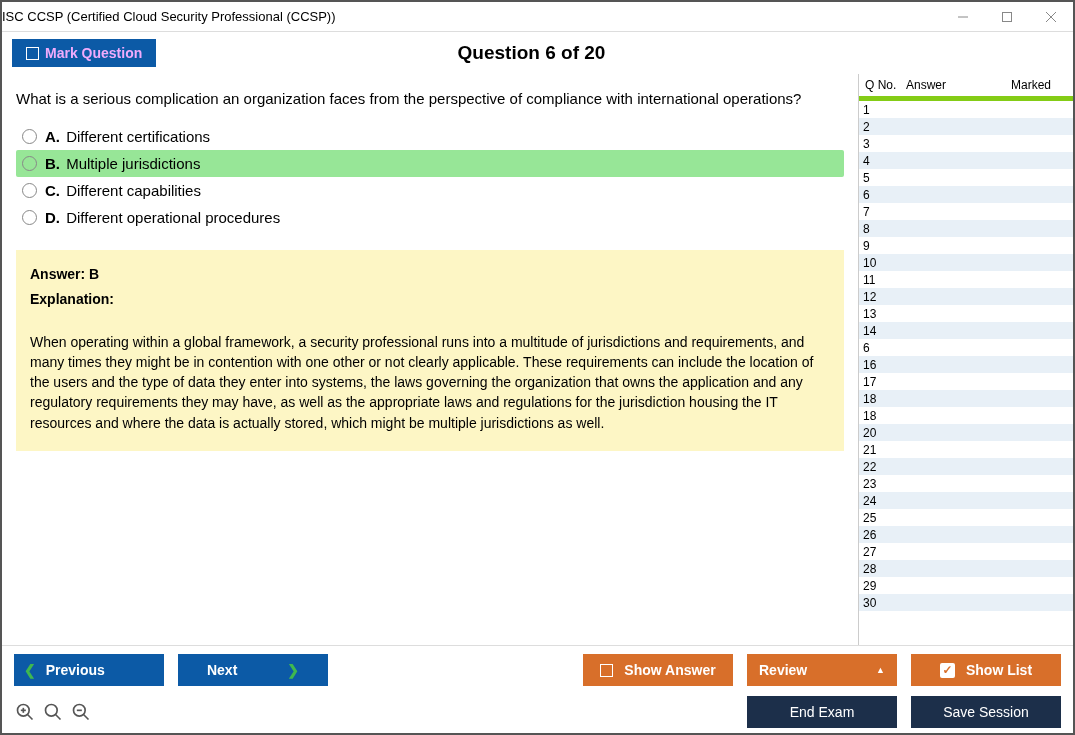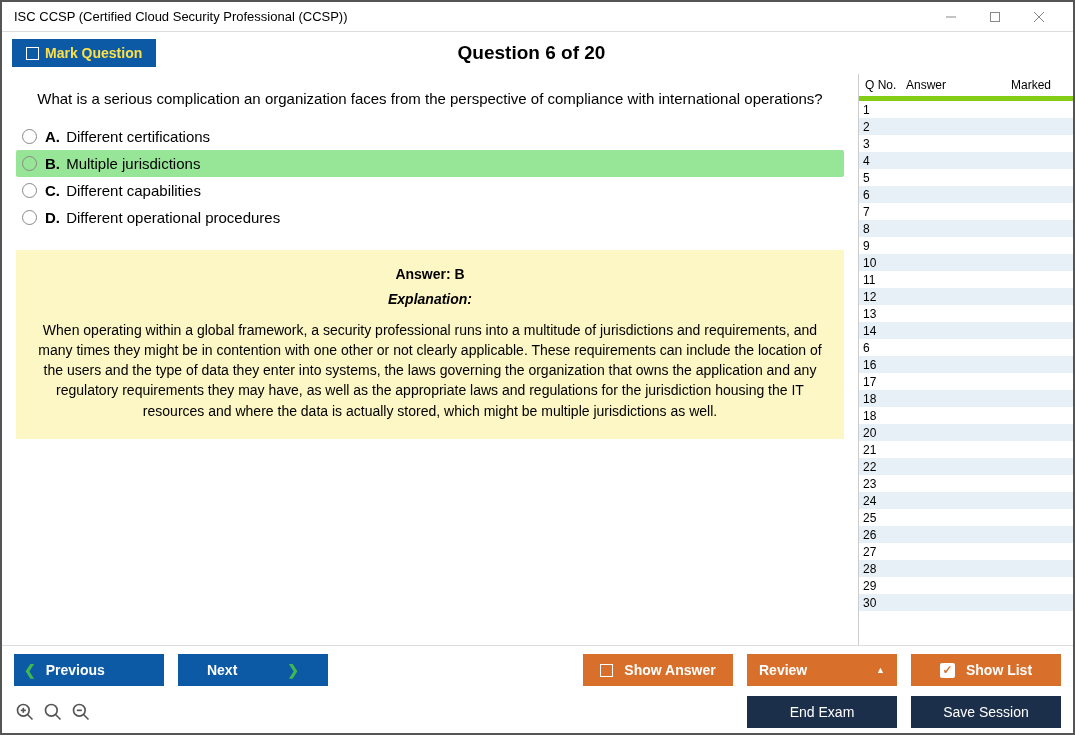--- a/index.html
+++ b/index.html
@@ -1,37 +1,37 @@
 <!DOCTYPE html>
 <html><head>
 <meta charset="utf-8">
 <style>
 * { box-sizing: border-box; margin: 0; padding: 0; }
 body { font-family: Arial, Helvetica, sans-serif; background: #fff; }
 .window { width: 1075px; height: 735px; border: 2px solid #555; display: flex; flex-direction: column; position: relative; }
-.titlebar { height: 30px; display: flex; align-items: center; padding: 0 12px; font-size: 13px; border-bottom: 1px solid #ddd; }
+.titlebar { height: 30px; display: flex; align-items: center; padding: 0 0; font-size: 13px; border-bottom: 1px solid #ddd; }
 .titlebar .title { flex: 1; }
 .win-controls { display: flex; gap: 0; }
 .win-btn { width: 44px; height: 28px; display: flex; align-items: center; justify-content: center; color: #666; font-size: 14px; }
 .win-btn svg { width: 12px; height: 12px; }
 .toolbar { height: 42px; display: flex; align-items: center; padding: 0 10px; position: relative; }
-.mark-btn { background: #0c5aa6; color: #fde047; border: none; padding: 6px 14px; font-size: 14px; font-weight: bold; display: flex; align-items: center; gap: 6px; }
+.mark-btn { background: #0c5aa6; color: #f0abfc; border: none; padding: 6px 14px; font-size: 14px; font-weight: bold; display: flex; align-items: center; gap: 6px; }
 .mark-btn .chk { width: 13px; height: 13px; border: 1.5px solid #fff; display: inline-block; }
 .q-heading { position: absolute; left: 0; right: 12px; text-align: center; font-size: 19px; font-weight: bold; pointer-events: none; }
 .content { flex: 1; display: flex; overflow: hidden; }
-.main { flex: 1; padding: 14px 14px 0 14px; overflow: auto; text-align: center; }
+.main { flex: 1; padding: 14px 14px 0 14px; overflow: auto; }
 .q-text { font-size: 15px; margin-bottom: 14px; line-height: 1.4; }
 .options { margin-bottom: 19px; }
 .option { display: flex; align-items: center; gap: 8px; padding: 5px 6px; font-size: 15px; border-radius: 2px; }
 .option.selected { background: #97e697; }
 .radio { width: 15px; height: 15px; border: 1.5px solid #888; border-radius: 50%; flex-shrink: 0; }
 .opt-label { font-weight: bold; margin-right: 2px; }
 .answer-box { background: #fdf6c5; padding: 14px 14px 18px 14px; font-size: 14px; line-height: 1.45; }
 .answer-box .ans-line { font-weight: bold; margin-bottom: 5px; }
-.answer-box .exp-label { font-weight: bold; margin-bottom: 10px; font-style: italic; }
+.answer-box .exp-label { font-weight: bold; margin-bottom: 22px; }
 .sidebar { width: 215px; border-left: 1px solid #ccc; display: flex; flex-direction: column; }
 .side-head { display: flex; font-size: 12px; padding: 4px 2px; border-bottom: 5px solid #84cc16; }
 .side-head .c1 { width: 45px; padding-left: 4px; }
 .side-head .c2 { flex: 1; }
 .side-head .c3 { width: 60px; }
 .side-body { flex: 1; overflow-y: scroll; }
 .row { display: flex; font-size: 12px; height: 17px; align-items: center; }
 .row .c1 { width: 45px; padding-left: 4px; }
 .row.even { background: #e8f0f7; }
 .bottom { height: 88px; border-top: 1px solid #ddd; padding: 8px 12px; display: flex; flex-direction: column; gap: 10px; }

